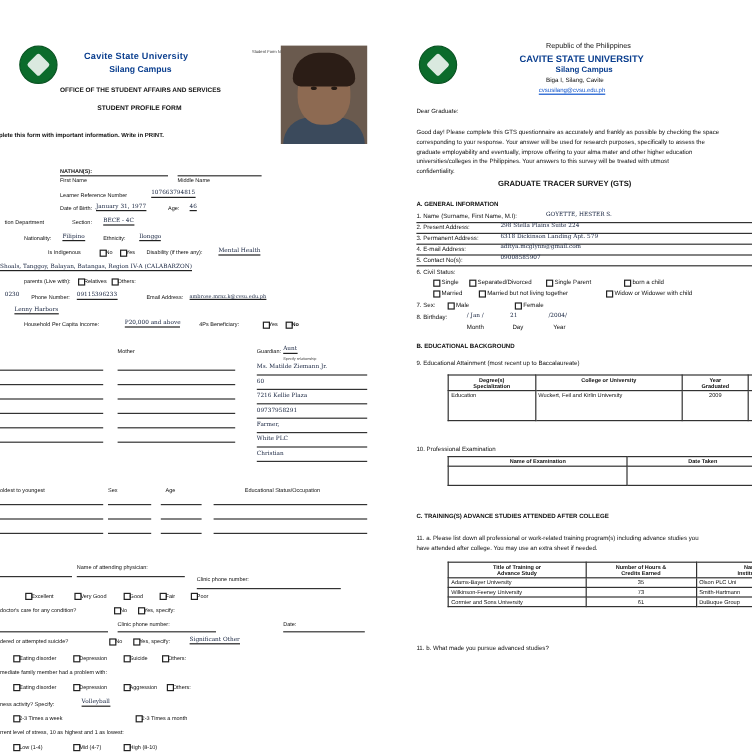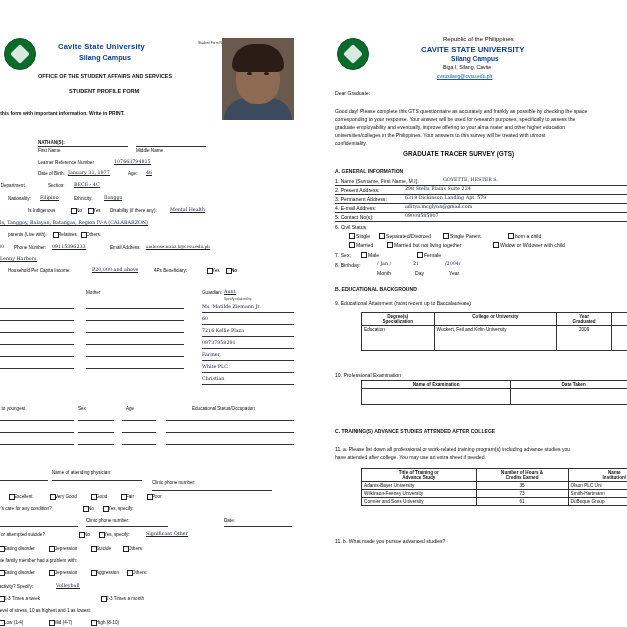--- a/index.html
+++ b/index.html
@@ -1,21 +1,21 @@
 <!DOCTYPE html>
 <html><head>
 <meta charset="utf-8">
 <style>
   html,body{margin:0;padding:0;}
   body{
     width:627px;height:627px;background:#ffffff;
     font-family:"Liberation Sans", sans-serif;
     font-size:5.2px;color:#111;overflow:hidden;position:relative;
   }
-  .page{position:absolute;top:0;left:0;width:533px;height:627px;}
+  .page{position:absolute;top:0;left:12px;width:533px;height:627px;}
   
   .left{position:absolute;left:-14px;top:28px;width:330px;height:600px;background:#fff;}
   .l-head{position:relative;height:120px;}
   .seal{
     position:absolute;left:18px;top:10px;width:30px;height:30px;border-radius:50%;
     background:#0b6b2b;border:1.4px solid #0a5423;
   }
   .seal:after{
     content:"";position:absolute;left:50%;top:50%;width:14px;height:14px;
     transform:translate(-50%,-50%) rotate(45deg);

